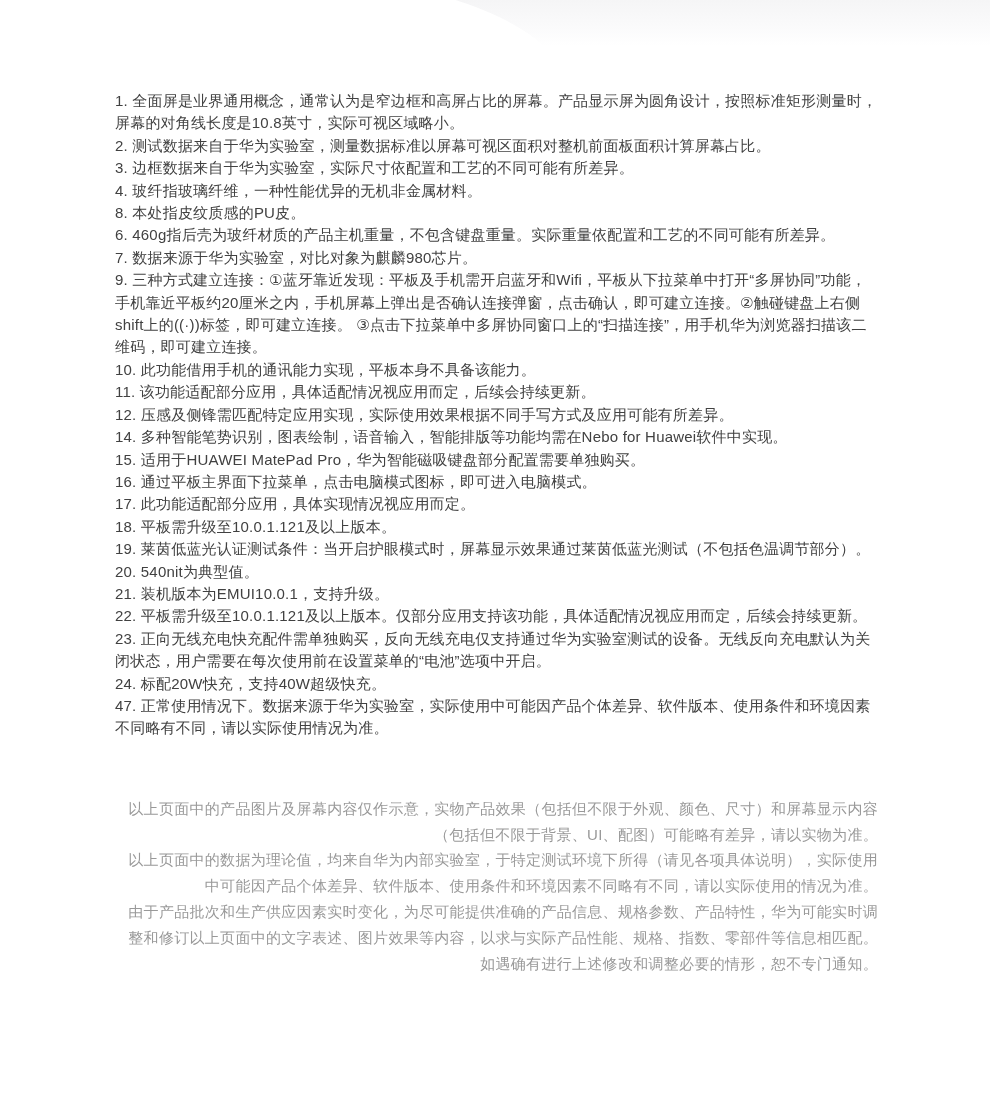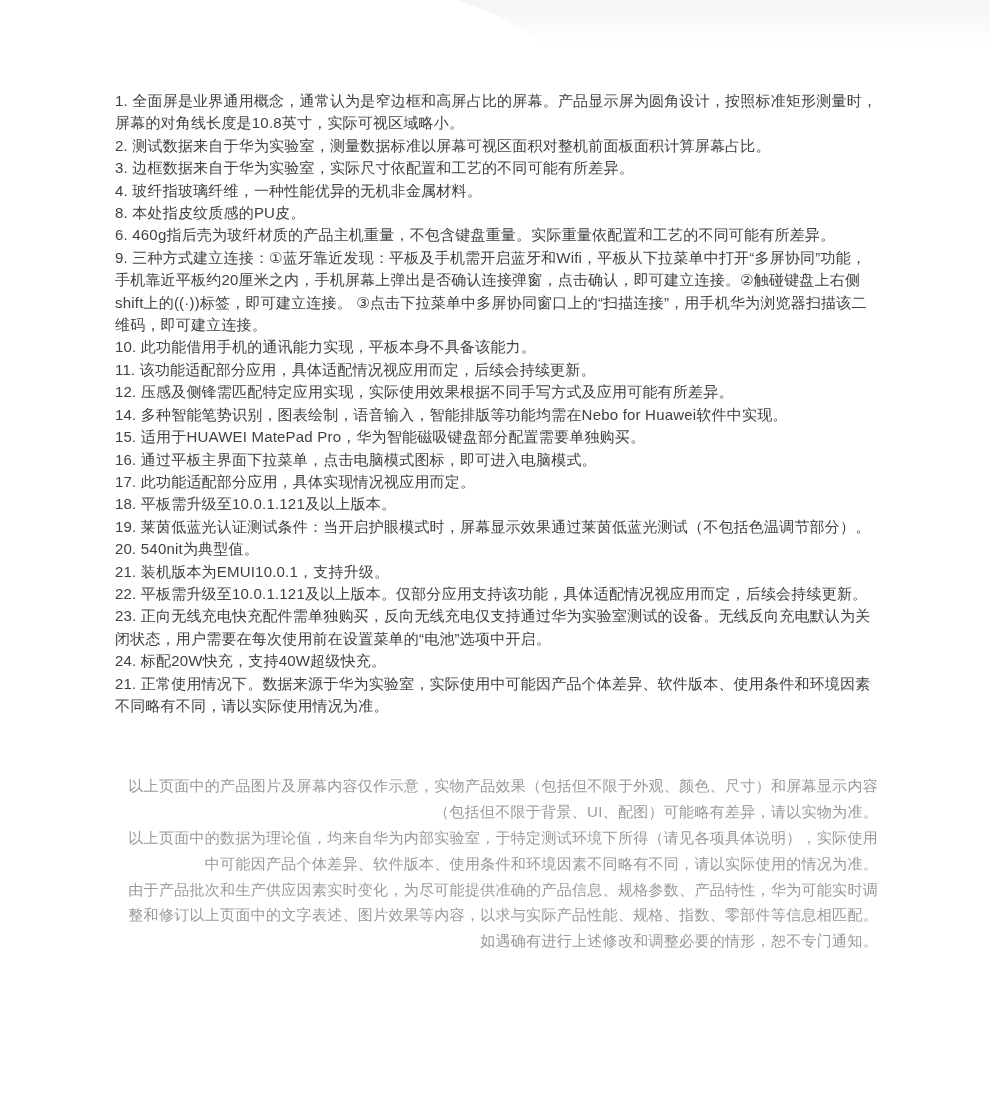--- a/index.html
+++ b/index.html
@@ -70,36 +70,37 @@
 
   <div class="content">
 
     <div class="footnotes">
       <p>1. 全面屏是业界通用概念，通常认为是窄边框和高屏占比的屏幕。产品显示屏为圆角设计，按照标准矩形测量时，屏幕的对角线长度是10.8英寸，实际可视区域略小。</p>
       <p>2. 测试数据来自于华为实验室，测量数据标准以屏幕可视区面积对整机前面板面积计算屏幕占比。</p>
       <p>3. 边框数据来自于华为实验室，实际尺寸依配置和工艺的不同可能有所差异。</p>
       <p>4. 玻纤指玻璃纤维，一种性能优异的无机非金属材料。</p>
       <p>8. 本处指皮纹质感的PU皮。</p>
       <p>6. 460g指后壳为玻纤材质的产品主机重量，不包含键盘重量。实际重量依配置和工艺的不同可能有所差异。</p>
+      <p>7. 数据来源于华为实验室，对比对象为麒麟980芯片。</p>
       <p>9. 三种方式建立连接：①蓝牙靠近发现：平板及手机需开启蓝牙和Wifi，平板从下拉菜单中打开“多屏协同”功能，手机靠近平板约20厘米之内，手机屏幕上弹出是否确认连接弹窗，点击确认，即可建立连接。②触碰键盘上右侧shift上的((·))标签，即可建立连接。 ③点击下拉菜单中多屏协同窗口上的“扫描连接”，用手机华为浏览器扫描该二维码，即可建立连接。</p>
       <p>10. 此功能借用手机的通讯能力实现，平板本身不具备该能力。</p>
       <p>11. 该功能适配部分应用，具体适配情况视应用而定，后续会持续更新。</p>
       <p>12. 压感及侧锋需匹配特定应用实现，实际使用效果根据不同手写方式及应用可能有所差异。</p>
       <p>14. 多种智能笔势识别，图表绘制，语音输入，智能排版等功能均需在Nebo for Huawei软件中实现。</p>
       <p>15. 适用于HUAWEI MatePad Pro，华为智能磁吸键盘部分配置需要单独购买。</p>
       <p>16. 通过平板主界面下拉菜单，点击电脑模式图标，即可进入电脑模式。</p>
       <p>17. 此功能适配部分应用，具体实现情况视应用而定。</p>
       <p>18. 平板需升级至10.0.1.121及以上版本。</p>
       <p>19. 莱茵低蓝光认证测试条件：当开启护眼模式时，屏幕显示效果通过莱茵低蓝光测试（不包括色温调节部分）。</p>
       <p>20. 540nit为典型值。</p>
       <p>21. 装机版本为EMUI10.0.1，支持升级。</p>
       <p>22. 平板需升级至10.0.1.121及以上版本。仅部分应用支持该功能，具体适配情况视应用而定，后续会持续更新。</p>
       <p>23. 正向无线充电快充配件需单独购买，反向无线充电仅支持通过华为实验室测试的设备。无线反向充电默认为关闭状态，用户需要在每次使用前在设置菜单的“电池”选项中开启。</p>
       <p>24. 标配20W快充，支持40W超级快充。</p>
-      <p>21. 正常使用情况下。数据来源于华为实验室，实际使用中可能因产品个体差异、软件版本、使用条件和环境因素不同略有不同，请以实际使用情况为准。</p>
+      <p>47. 正常使用情况下。数据来源于华为实验室，实际使用中可能因产品个体差异、软件版本、使用条件和环境因素不同略有不同，请以实际使用情况为准。</p>
     </div>
 
     <div class="disclaimers">
       <p>以上页面中的产品图片及屏幕内容仅作示意，实物产品效果（包括但不限于外观、颜色、尺寸）和屏幕显示内容（包括但不限于背景、UI、配图）可能略有差异，请以实物为准。</p>
       <p>以上页面中的数据为理论值，均来自华为内部实验室，于特定测试环境下所得（请见各项具体说明），实际使用中可能因产品个体差异、软件版本、使用条件和环境因素不同略有不同，请以实际使用的情况为准。</p>
       <p>由于产品批次和生产供应因素实时变化，为尽可能提供准确的产品信息、规格参数、产品特性，华为可能实时调整和修订以上页面中的文字表述、图片效果等内容，以求与实际产品性能、规格、指数、零部件等信息相匹配。</p>
       <p>如遇确有进行上述修改和调整必要的情形，恕不专门通知。</p>
     </div>
 
   </div>

